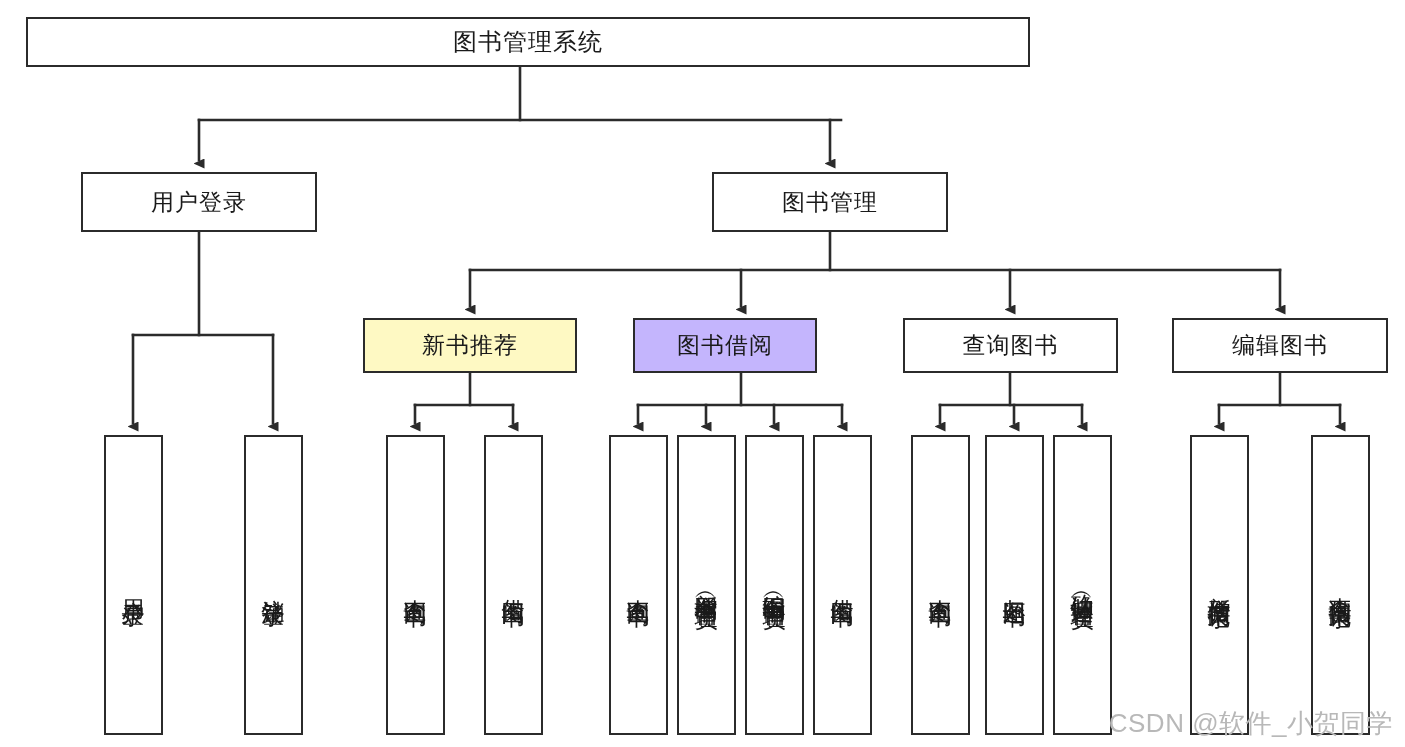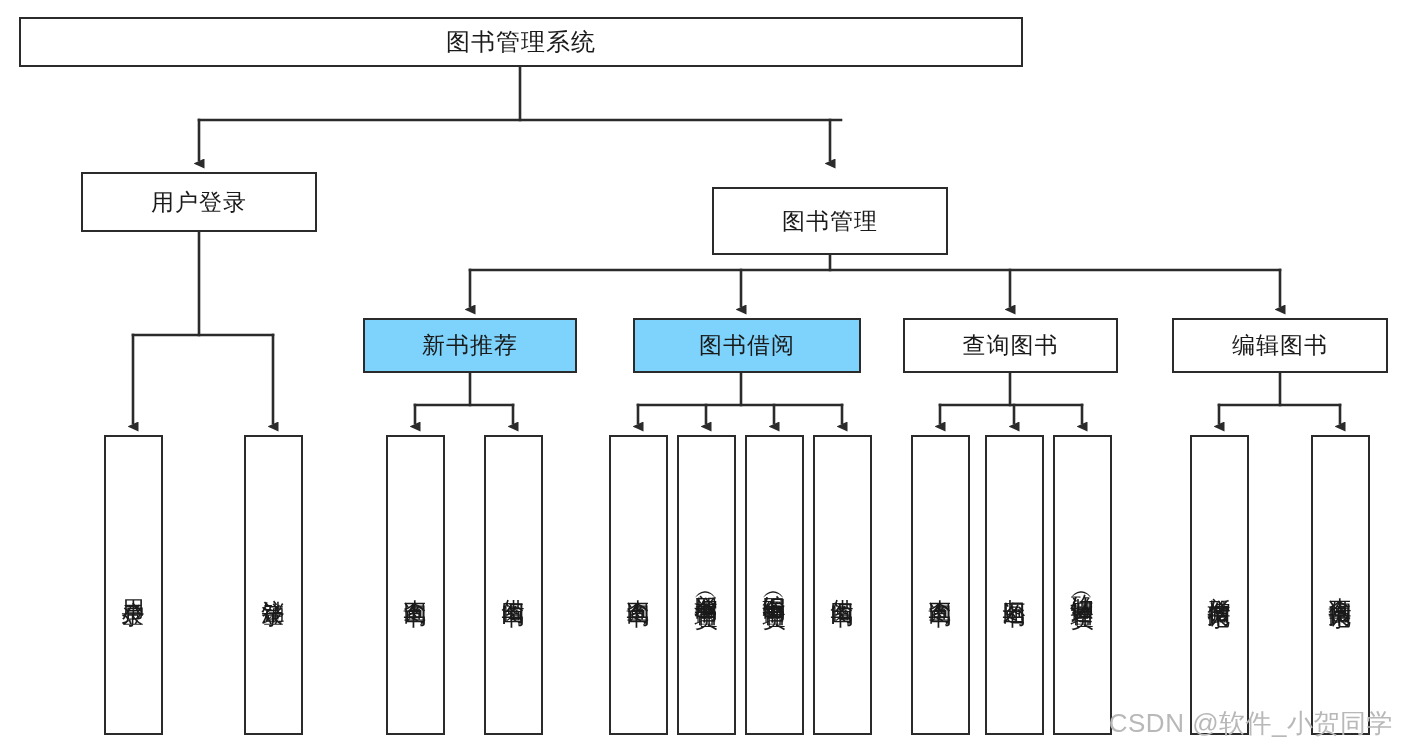--- a/index.html
+++ b/index.html
@@ -122,35 +122,35 @@
       <path d="M1014,405 L1014,423" marker-end="url(#arrow)"></path>
       <path d="M1082,405 L1082,423" marker-end="url(#arrow)"></path>
 
       <path d="M1280,373 L1280,405"></path>
       <path d="M1219,405 L1340,405"></path>
       <path d="M1219,405 L1219,423" marker-end="url(#arrow)"></path>
       <path d="M1340,405 L1340,423" marker-end="url(#arrow)"></path>
     </g>
   </svg>
 
-  <div class="node root" style="left: 19px; top: 17px; width: 1004px; height: 50px; border-color: rgb(43, 43, 43); background: rgb(255, 255, 255); color: rgb(26, 26, 26);">
+  <div class="node root" style="left: 26px; top: 17px; width: 1004px; height: 50px; border-color: rgb(43, 43, 43); background: rgb(255, 255, 255); color: rgb(26, 26, 26);">
     <span class="htext">图书管理系统</span>
   </div>
 
   <div class="node level2" style="left: 81px; top: 172px; width: 236px; height: 60px; border-color: rgb(43, 43, 43); background: rgb(255, 255, 255); color: rgb(26, 26, 26);">
     <span class="htext">用户登录</span>
   </div>
-  <div class="node level2" style="left: 712px; top: 187px; width: 236px; height: 68px; border-color: rgb(43, 43, 43); background: rgb(255, 255, 255); color: rgb(26, 26, 26); text-align: right;">
+  <div class="node level2" style="left: 712px; top: 172px; width: 236px; height: 60px; border-color: rgb(43, 43, 43); background: rgb(255, 255, 255); color: rgb(26, 26, 26); text-align: right;">
     <span class="htext">图书管理</span>
   </div>
 
-  <div class="node level3" style="left: 363px; top: 318px; width: 214px; height: 55px; border-color: rgb(43, 43, 43); background: #7dd3fc; color: rgb(26, 26, 26);">
+  <div class="node level3" style="left: 363px; top: 318px; width: 214px; height: 55px; border-color: rgb(43, 43, 43); background: #fef9c3; color: rgb(26, 26, 26);">
     <span class="htext">新书推荐</span>
   </div>
-  <div class="node level3" style="left: 633px; top: 318px; width: 228px; height: 55px; border-color: rgb(43, 43, 43); background: #7dd3fc; color: rgb(26, 26, 26);">
+  <div class="node level3" style="left: 633px; top: 318px; width: 184px; height: 55px; border-color: rgb(43, 43, 43); background: #c4b5fd; color: rgb(26, 26, 26);">
     <span class="htext">图书借阅</span>
   </div>
   <div class="node level3" style="left: 903px; top: 318px; width: 215px; height: 55px; border-color: rgb(43, 43, 43); background: rgb(255, 255, 255); color: rgb(26, 26, 26);">
     <span class="htext">查询图书</span>
   </div>
   <div class="node level3" style="left: 1172px; top: 318px; width: 216px; height: 55px; border-color: rgb(43, 43, 43); background: rgb(255, 255, 255); color: rgb(26, 26, 26);">
     <span class="htext">编辑图书</span>
   </div>
 
   <div class="node leaf" style="left: 104px; top: 435px; width: 59px; height: 300px; border-color: rgb(43, 43, 43); background: rgb(255, 255, 255); color: rgb(26, 26, 26);">

